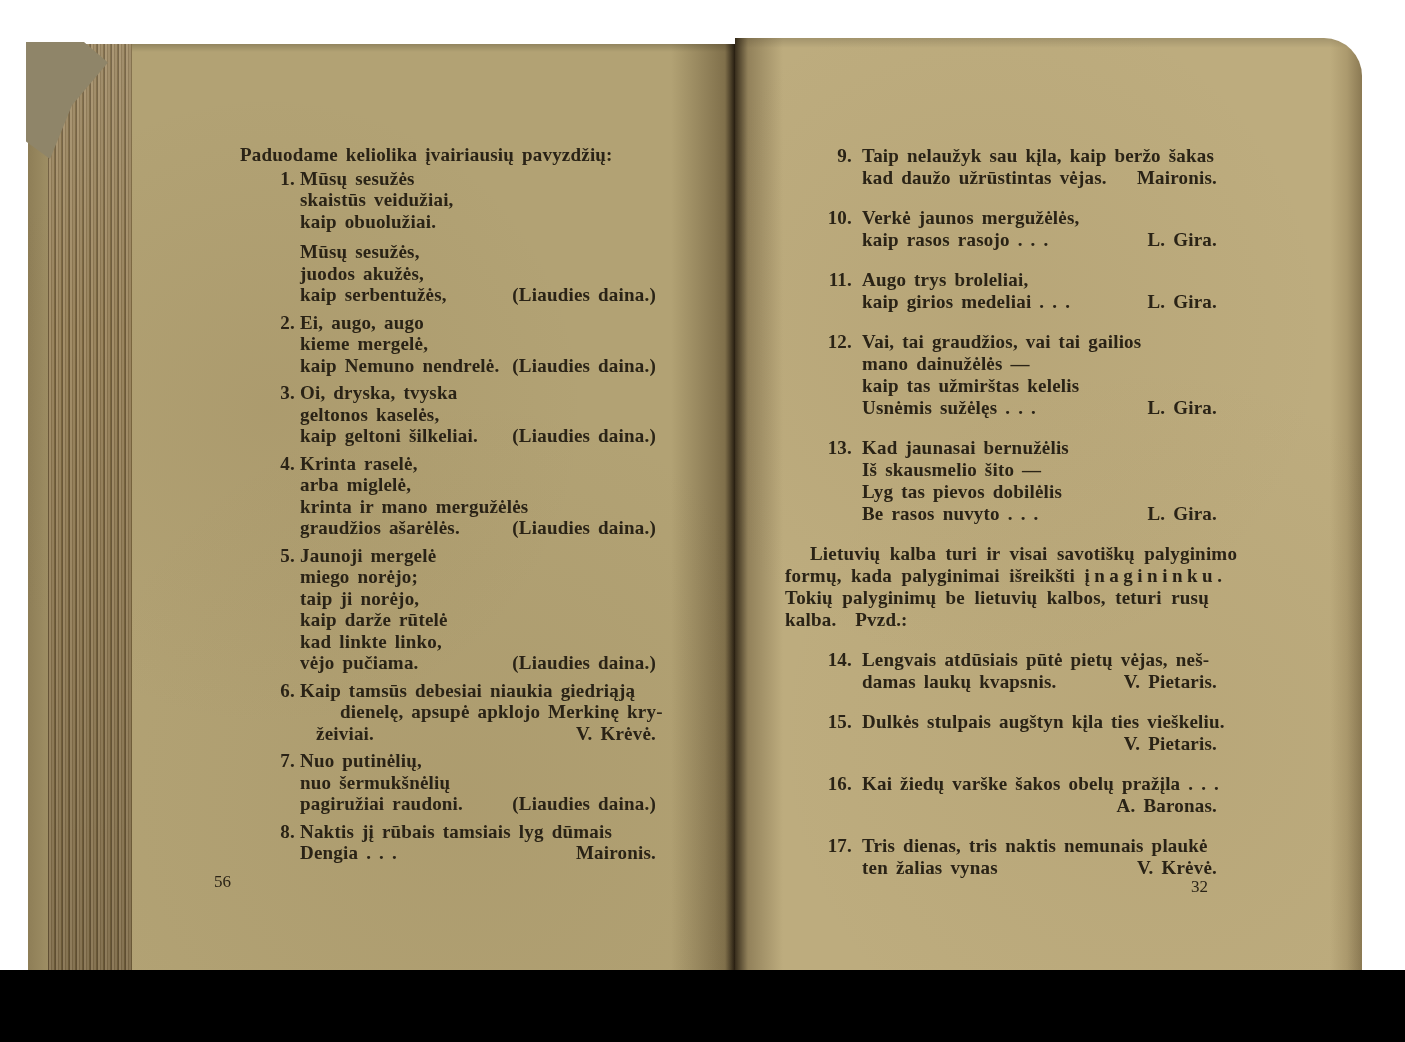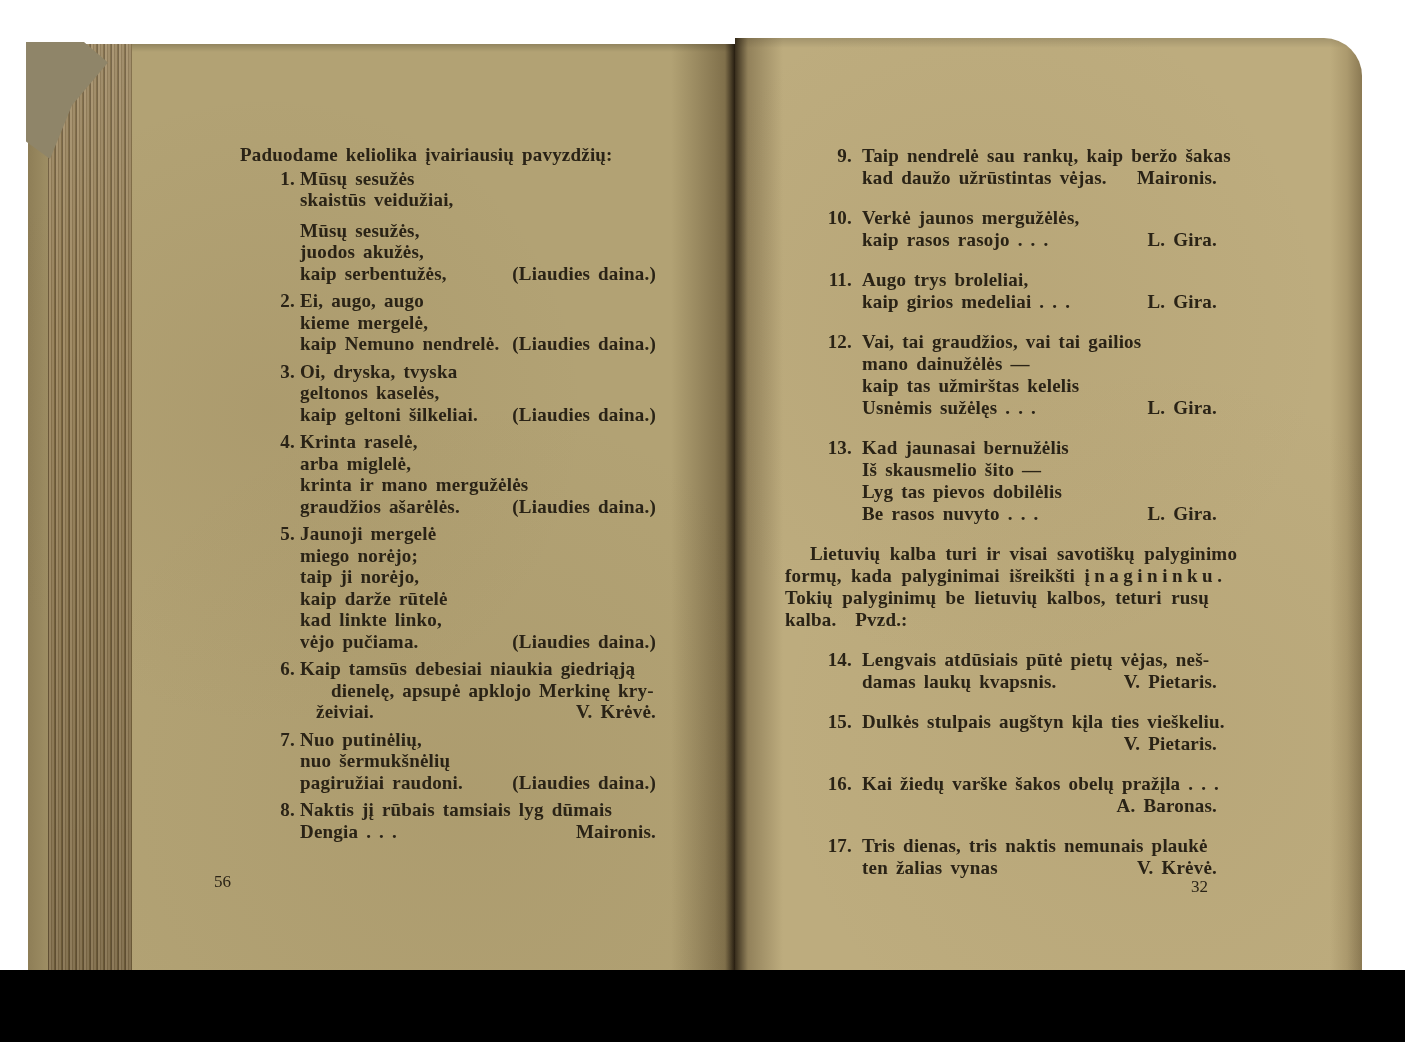--- a/index.html
+++ b/index.html
@@ -82,20 +82,24 @@
         <div class="item">
           <div class="stanza">
             <div class="vline">
               <span class="num">1.</span>
               <span class="txt">Mūsų sesužės</span>
             </div>
             <div class="vline">
               <span class="num"></span>
               <span class="txt">skaistūs veidužiai,</span>
             </div>
+            <div class="vline">
+              <span class="num"></span>
+              <span class="txt">kaip obuolužiai.</span>
+            </div>
           </div>
           <div class="stanza">
             <div class="vline">
               <span class="num"></span>
               <span class="txt">Mūsų sesužės,</span>
             </div>
             <div class="vline">
               <span class="num"></span>
               <span class="txt">juodos akužės,</span>
             </div>
@@ -191,21 +195,21 @@
           </div>
         </div>
         <div class="item">
           <div class="stanza">
             <div class="vline">
               <span class="num">6.</span>
               <span class="txt">Kaip tamsūs debesiai niaukia giedriąją</span>
             </div>
             <div class="vline">
               <span class="num"></span>
-              <span class="txt" style="margin-left: 31px;">dienelę, apsupė apklojo Merkinę kry-</span>
+              <span class="txt" style="margin-left: 40px;">dienelę, apsupė apklojo Merkinę kry-</span>
             </div>
             <div class="vline">
               <span class="num"></span>
               <span class="txt" style="margin-left: 16px;">žeiviai.</span>
               <span class="attr">V. Krėvė.</span>
             </div>
           </div>
         </div>
         <div class="item">
           <div class="stanza">
@@ -239,21 +243,21 @@
         </div>
       </div>
   </div>
 
   <div class="col col-right">
     <div>
         <div class="item">
           <div class="stanza">
             <div class="vline">
               <span class="num">9.</span>
-              <span class="txt">Taip nendrelė sau rankų, kaip beržo šakas</span>
+              <span class="txt">Taip nelaužyk sau kįla, kaip beržo šakas</span>
             </div>
             <div class="vline">
               <span class="num"></span>
               <span class="txt">kad daužo užrūstintas vėjas.</span>
               <span class="attr">Maironis.</span>
             </div>
           </div>
         </div>
         <div class="item">
           <div class="stanza">

